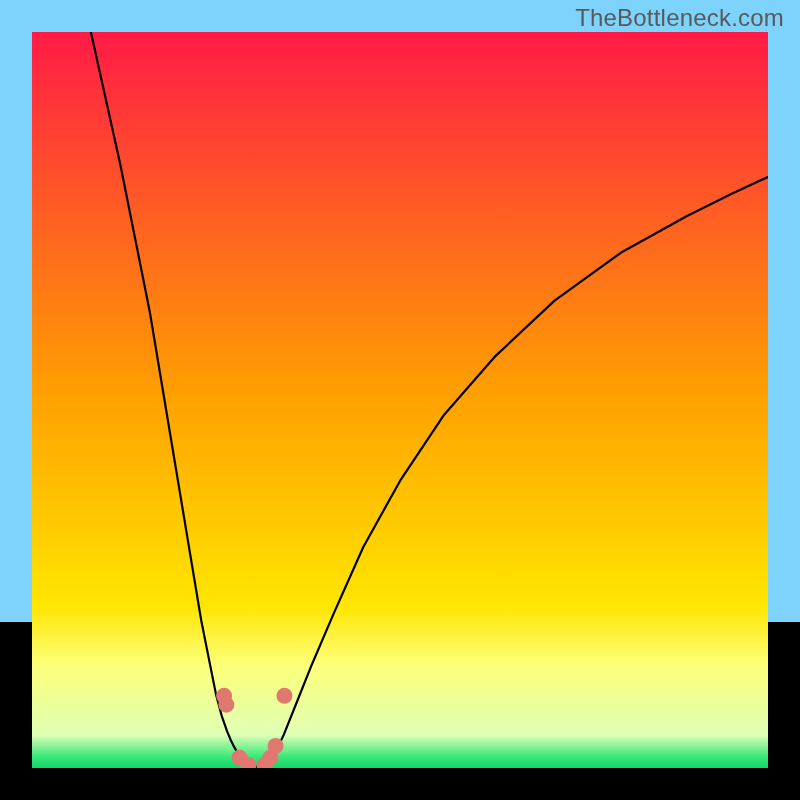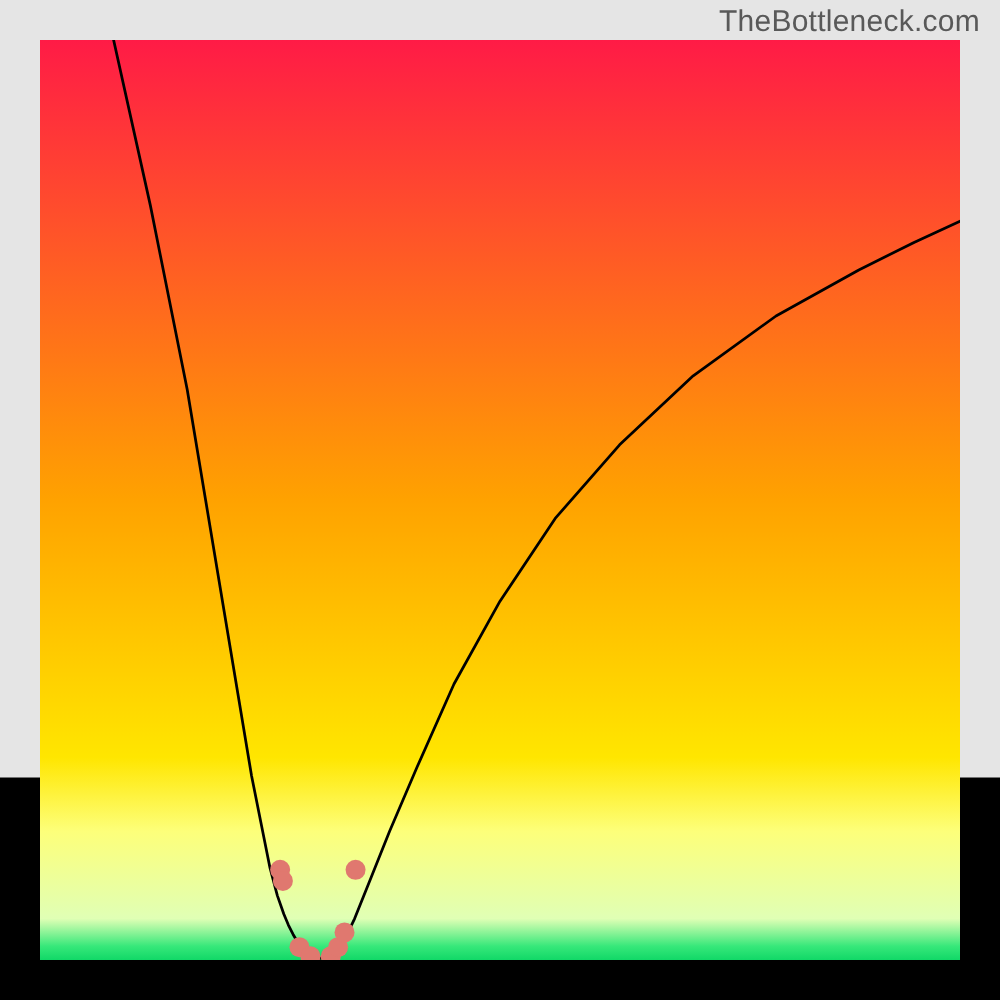--- a/index.html
+++ b/index.html
@@ -9,21 +9,21 @@
     height: 800px;
     overflow: hidden;
     background: #000;
     font-family: Arial, Helvetica, sans-serif;
   }
   .frame {
     position: absolute;
     top: 0; left: 0;
     width: 800px;
     height: 622px;
-    background: #e5e5e5;
+    background: #7dd3fc;
   }
   .plot {
     position: absolute;
     top: 32px;
     left: 32px;
     width: 736px;
     height: 736px;
     overflow: hidden;
   }
   .watermark {

